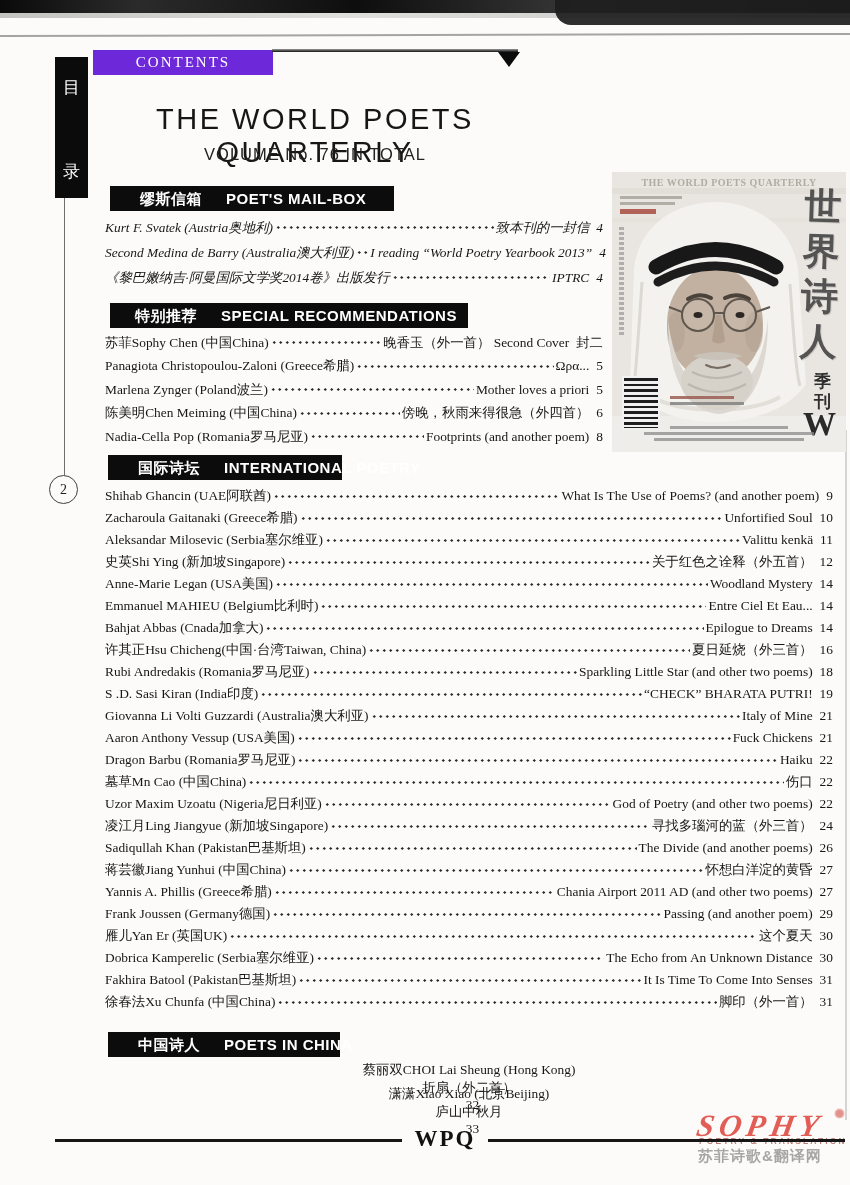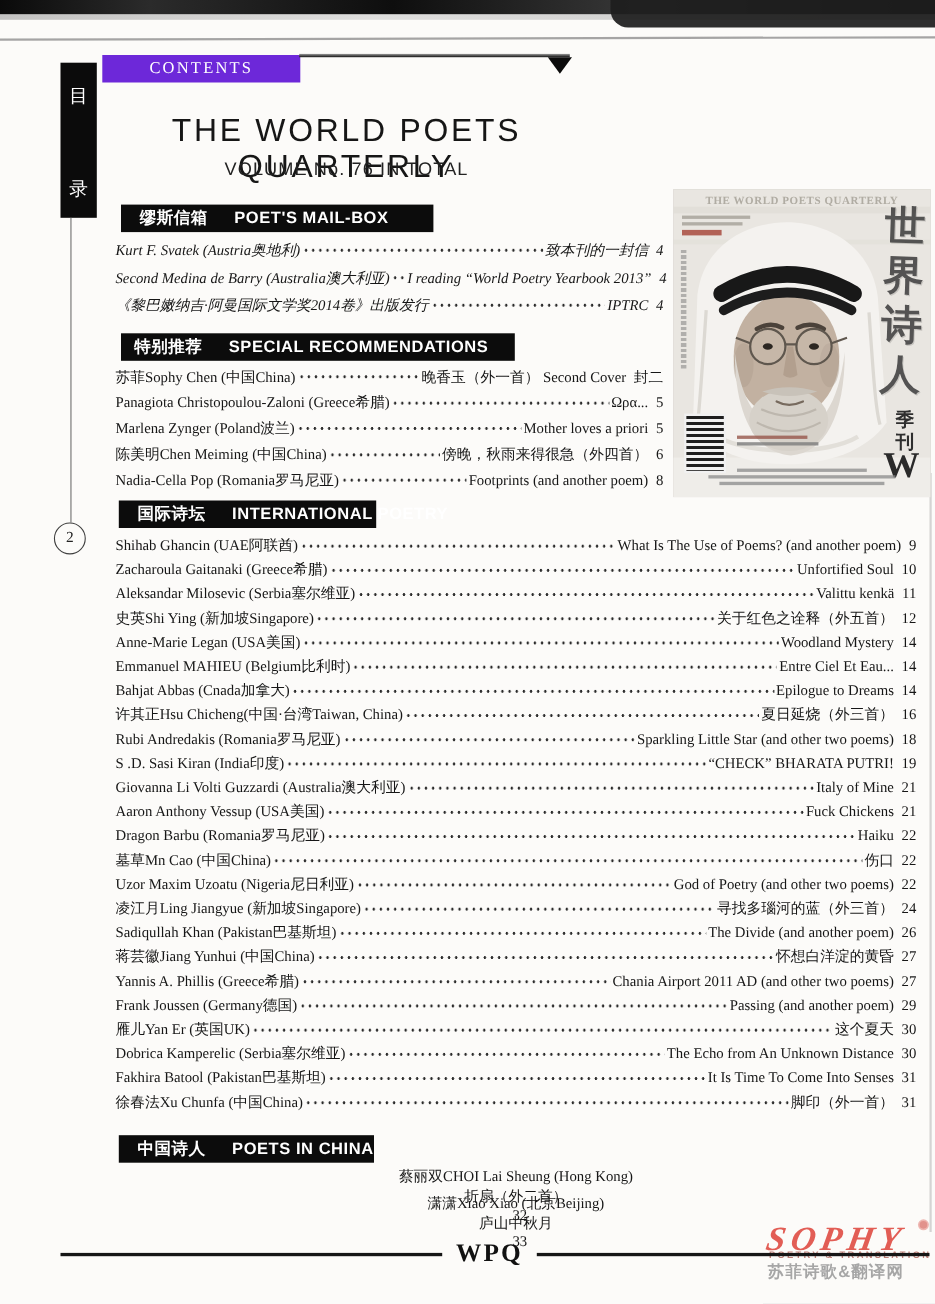--- a/index.html
+++ b/index.html
@@ -30,21 +30,21 @@
     color:#161616;font-weight:500;}
   .subtitle{position:absolute;left:95px;top:145px;width:440px;text-align:center;
     font-family:"Liberation Sans","DejaVu Sans",sans-serif;font-size:16.5px;letter-spacing:1px;color:#222;}
   .vline{position:absolute;left:64px;top:198px;width:1px;height:277px;background:#6f6f6f;}
   .pagecircle{position:absolute;left:49px;top:475px;width:27px;height:27px;border:1.5px solid #3f3f3f;
     border-radius:50%;text-align:center;line-height:27px;font-size:14px;color:#222;background:#fcfbf9;z-index:2;}
   
   .sec-bar{position:absolute;height:25px;line-height:25px;background:#0c0c0c;color:#fff;
     font-family:"Liberation Sans","DejaVu Sans",sans-serif;font-weight:bold;font-size:15px;
     padding-left:17px;box-sizing:border-box;letter-spacing:.5px;white-space:nowrap;}
-  .sb-zh{margin-right:24px;}
+  .sb-zh{margin-right:24px;margin-left:13px;}
   .sb0{left:110px;top:186px;width:284px;}
   .sb1{left:110px;top:303px;width:358px;padding-left:12px;}
   .sb2{left:108px;top:455px;width:234px;}
   .sb3{left:108px;top:1032px;width:232px;}
   .entries{position:absolute;}
   .el0{left:105px;top:215px;width:498px;font-style:italic;}  .el0 .row{height:25px;}
   .el1{left:105px;top:331px;width:498px;}  .el1 .row{height:23.5px;}
   .el2{left:105px;top:485px;width:728px;}  .el2 .row{height:22px;}
   .el3{left:105px;top:1061px;width:728px;} .el3 .row{height:24px;flex-direction:column;}
   .row{display:flex;align-items:center;font-size:13.4px;color:#161616;}
@@ -266,21 +266,21 @@
         </div>
         <div class="row">
           <span class="au">凌江月Ling Jiangyue (新加坡Singapore)</span>
           <span class="leader"></span>
           <span class="ti">寻找多瑙河的蓝（外三首）</span>
           <span class="pg">24</span>
         </div>
         <div class="row">
           <span class="au">Sadiqullah Khan (Pakistan巴基斯坦)</span>
           <span class="leader"></span>
-          <span class="ti">The Divide (and another poem)</span>
+          <span class="ti">The Divide (and another poems)</span>
           <span class="pg">26</span>
         </div>
         <div class="row">
           <span class="au">蒋芸徽Jiang Yunhui (中国China)</span>
           <span class="leader"></span>
           <span class="ti">怀想白洋淀的黄昏</span>
           <span class="pg">27</span>
         </div>
         <div class="row">
           <span class="au">Yannis A. Phillis (Greece希腊)</span>

